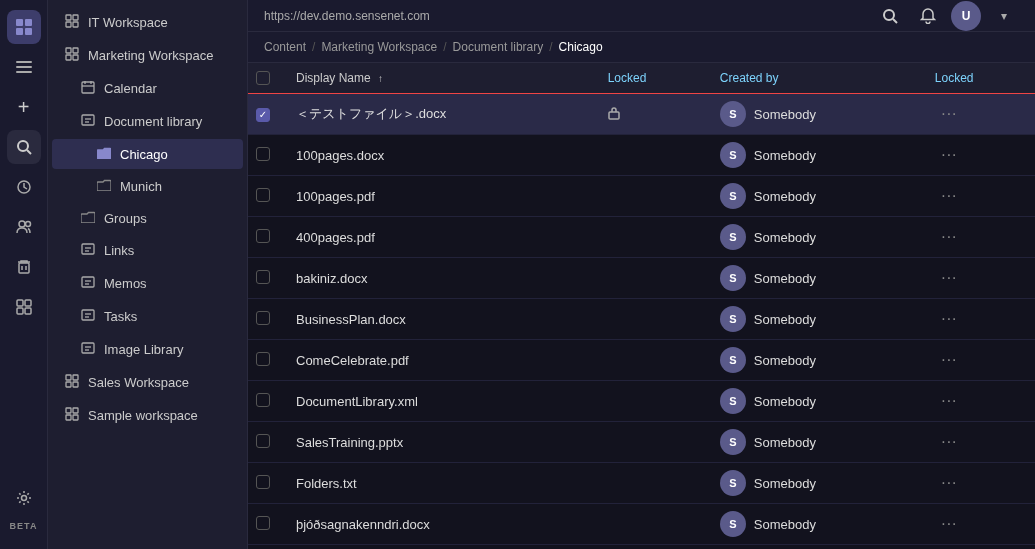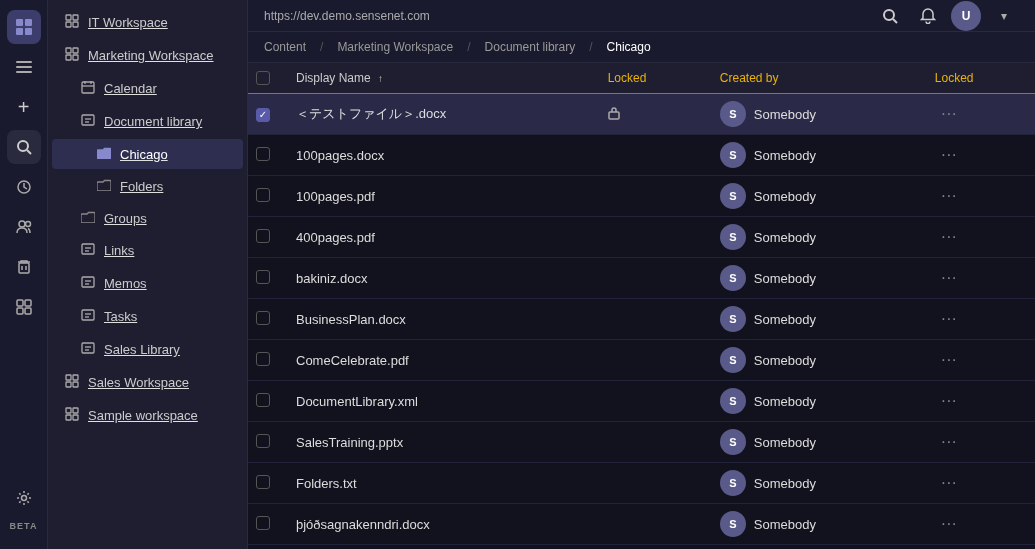--- a/index.html
+++ b/index.html
@@ -59,21 +59,20 @@
     }
 
     
     .sidebar {
       width: 200px;
       background: #1e1e30;
       display: flex;
       flex-direction: column;
       overflow-y: auto;
       border-right: 1px solid #2a2a3e;
-      text-decoration: underline;
     }
     .sidebar-item {
       display: flex;
       align-items: center;
       gap: 8px;
       padding: 7px 12px;
       cursor: pointer;
       color: #ccc;
       border-radius: 4px;
       margin: 1px 4px;
@@ -143,21 +142,21 @@
       cursor: pointer;
     }
 
     
     .breadcrumb {
       display: flex;
       align-items: flex-end;
       padding: 8px 16px;
       font-size: 12px;
       color: #999;
-      gap: 14px;
+      gap: 6px;
       border-bottom: 1px solid #2a2a3e;
       background: #1a1a2e;
     }
     .breadcrumb-sep { color: #555; }
     .breadcrumb-item { cursor: pointer; }
     .breadcrumb-item.current { color: #fff; font-weight: 500; }
 
     
     .table-wrap {
       flex: 1;
@@ -168,21 +167,21 @@
       border-collapse: collapse;
     }
     thead tr {
       background: #1e1e30;
       border-bottom: 1px solid #ef4444;
     }
     thead th {
       padding: 8px 12px;
       font-size: 12px;
       font-weight: 500;
-      color: #eab308;
+      color: #7dd3fc;
       text-align: left;
       white-space: nowrap;
     }
     thead th:first-child {
       width: 36px;
       padding-left: 8px;
     }
     thead th.sort-col {
       color: #ccc;
     }
@@ -391,21 +390,21 @@
     </span>
     <span class="sidebar-label">Chicago</span>
   </div>
 
   <div class="sidebar-item sub2">
     <span class="sidebar-icon">
       <svg width="14" height="12" viewBox="0 0 14 12" fill="none" stroke="#888" stroke-width="1.3">
         <path d="M1 3h5l1.5-1.5H13a1 1 0 011 1V11a1 1 0 01-1 1H1a1 1 0 01-1-1V4a1 1 0 011-1z"></path>
       </svg>
     </span>
-    <span class="sidebar-label">Folders</span>
+    <span class="sidebar-label">Munich</span>
   </div>
 
   <div class="sidebar-item sub">
     <span class="sidebar-icon">
       <svg width="14" height="12" viewBox="0 0 14 12" fill="none" stroke="#888" stroke-width="1.3">
         <path d="M1 3h5l1.5-1.5H13a1 1 0 011 1V11a1 1 0 01-1 1H1a1 1 0 01-1-1V4a1 1 0 011-1z"></path>
       </svg>
     </span>
     <span class="sidebar-label">Groups</span>
   </div>
@@ -444,21 +443,21 @@
   </div>
 
   <div class="sidebar-item sub">
     <span class="sidebar-icon">
       <svg width="14" height="14" viewBox="0 0 14 14" fill="none" stroke="#aaa" stroke-width="1.3">
         <rect x="1" y="2" width="12" height="10" rx="1"></rect>
         <line x1="4" y1="6" x2="10" y2="6"></line>
         <line x1="4" y1="9" x2="8" y2="9"></line>
       </svg>
     </span>
-    <span class="sidebar-label">Sales Library</span>
+    <span class="sidebar-label">Image Library</span>
   </div>
 
   <div class="sidebar-item">
     <span class="sidebar-icon">
       <svg width="14" height="14" viewBox="0 0 14 14" fill="none" stroke="#aaa" stroke-width="1.3">
         <rect x="1" y="1" width="5" height="5" rx="0.5"></rect>
         <rect x="8" y="1" width="5" height="5" rx="0.5"></rect>
         <rect x="1" y="8" width="5" height="5" rx="0.5"></rect>
         <rect x="8" y="8" width="5" height="5" rx="0.5"></rect>
       </svg>

